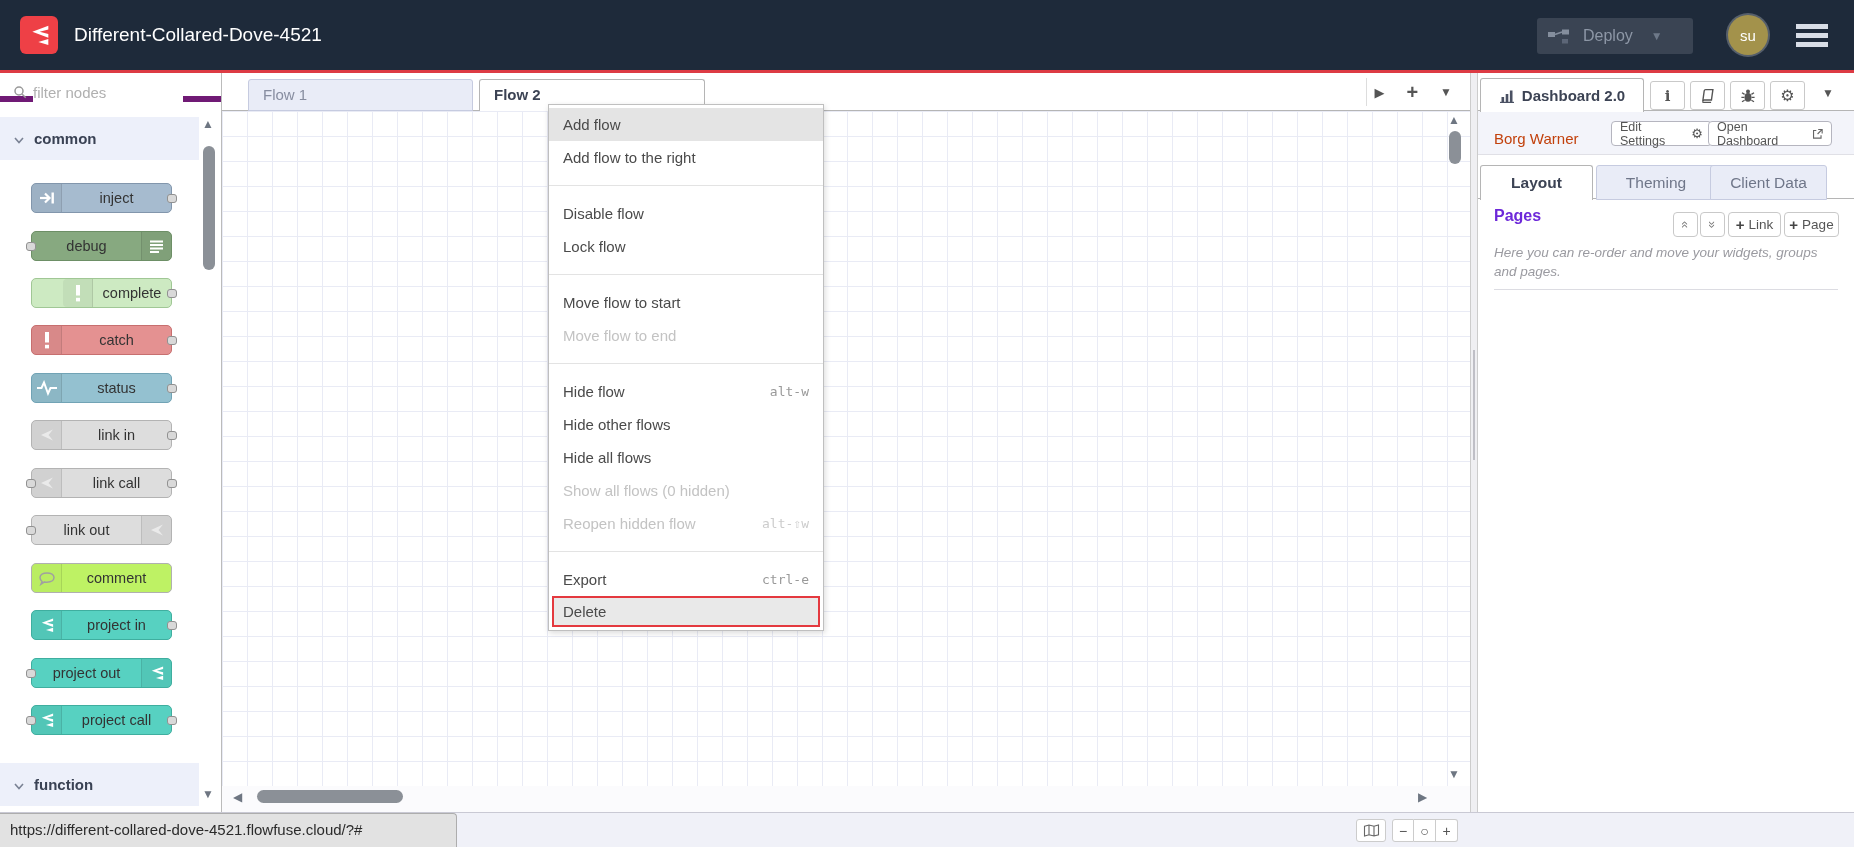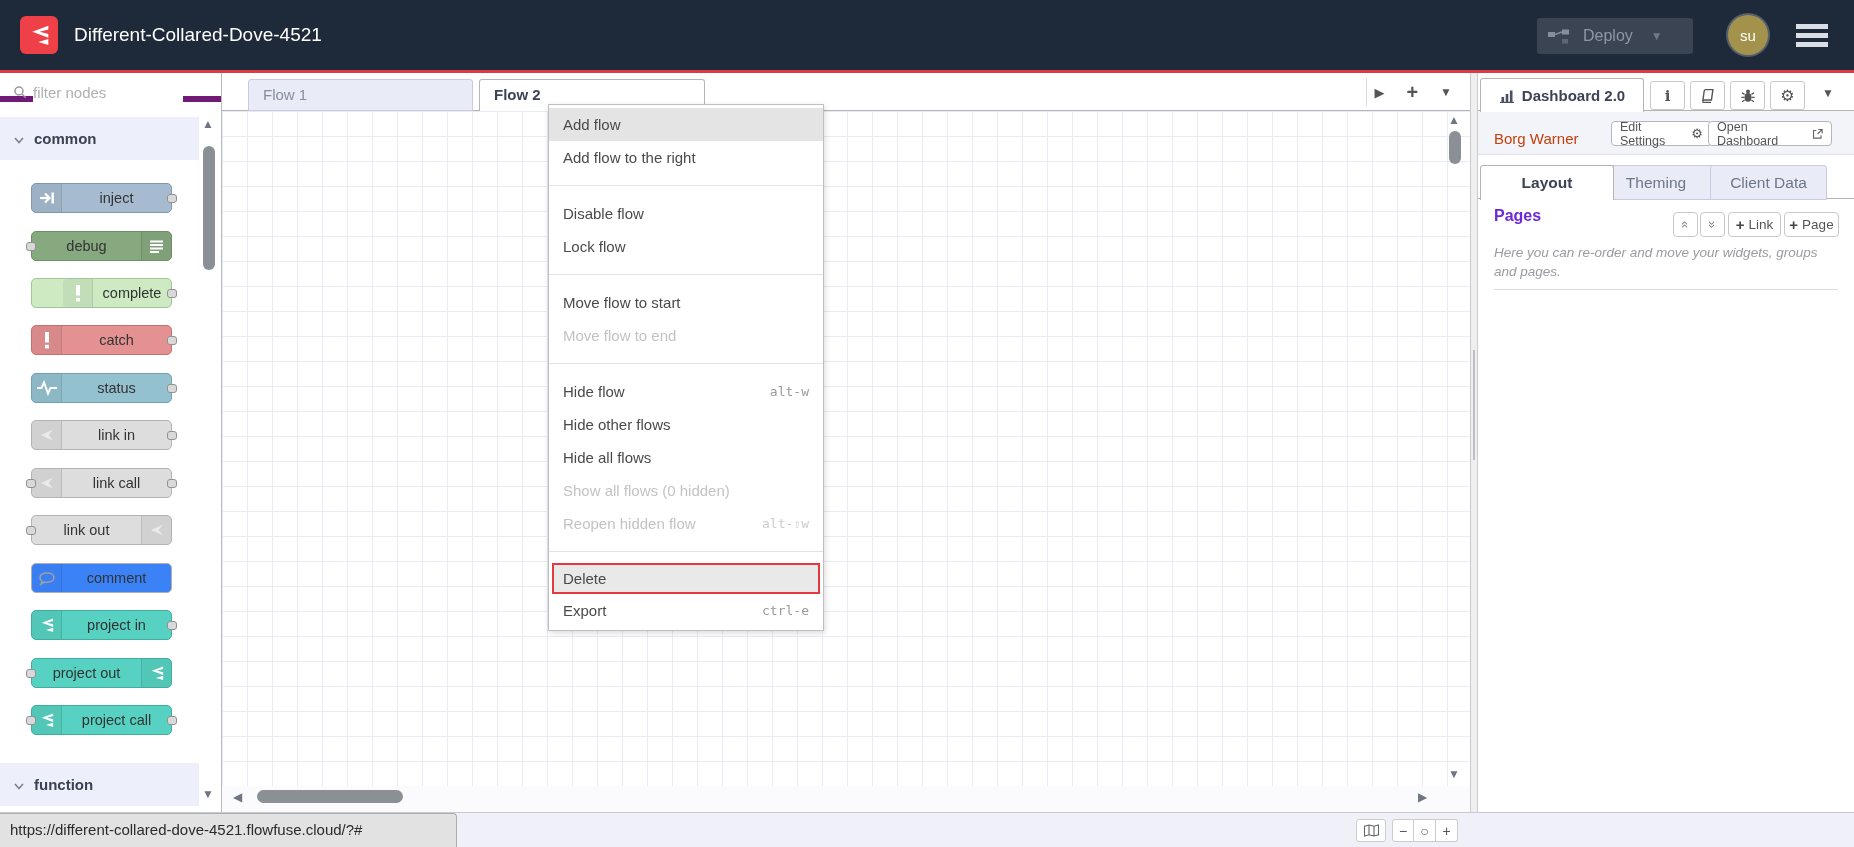--- a/index.html
+++ b/index.html
@@ -227,21 +227,21 @@
       </div>
       <div class="pnode" style="top: 442px; background: rgb(221, 221, 221); border-color: rgb(179, 179, 179);">
         <span class="nlabel">link out</span>
         <span class="nicon right faded">
           <svg width="16" height="14" viewBox="0 0 16 14">
             <path d="M2 7 L14 1.5 L9.5 7 L14 12.5 Z" fill="#fff"></path>
           </svg>
         </span>
         <span class="port pl"></span>
       </div>
-      <div class="pnode" style="top: 490px; background: #3b82f6; border-color: rgb(176, 176, 176);">
+      <div class="pnode" style="top: 490px; background: #bef264; border-color: rgb(176, 176, 176);">
         <span class="nicon left" style="background: rgba(0, 0, 0, 0.02);">
           <svg width="18" height="15" viewBox="0 0 18 15">
             <path d="M2 6.6 C2 3.8 5 2 9 2 s7 1.8 7 4.6 -3 4.6 -7 4.6 c-0.9 0 -1.7 -0.1 -2.5 -0.3 L3 13.2 l1.1 -2.7 C2.8 9.6 2 8.2 2 6.6 Z" fill="none" stroke="#a0a0a0" stroke-width="1.5"></path>
           </svg>
         </span>
         <span class="nlabel">comment</span>
       </div>
       <div class="pnode" style="top: 537px; background: rgb(87, 209, 193); border-color: rgb(63, 174, 159);">
         <span class="nicon left">
           <svg width="17" height="16" viewBox="0 0 18 16">
@@ -346,26 +346,26 @@
       <span class="mi-label">Hide all flows</span>
     </div>
     <div class="menu-item disabled">
       <span class="mi-label">Show all flows (0 hidden)</span>
     </div>
     <div class="menu-item disabled">
       <span class="mi-label">Reopen hidden flow</span>
       <span class="mi-short">alt-⇧w</span>
     </div>
     <div class="menu-sep"></div>
+    <div class="menu-item">
+      <span class="mi-label">Export</span>
+      <span class="mi-short">ctrl-e</span>
+    </div>
     <div class="menu-item selected">
       <span class="mi-label">Delete</span>
-    </div>
-    <div class="menu-item">
-      <span class="mi-label">Export</span>
-      <span class="mi-short">ctrl-e</span>
     </div>
   </div>
 
 <div class="splitter">
     <div class="grip"></div>
   </div>
 
 <div class="sidebar">
   <div class="sb-tabrow">
     <div class="sb-tab">
@@ -408,21 +408,21 @@
     <div class="sb-smallbtn" style="left:230px; width:124px;">
       <span>Open Dashboard</span>
       <svg width="12" height="12" viewBox="0 0 13 13">
           <path d="M5 2.5 H1.8 V11.3 H10.5 V8" fill="none" stroke="#666" stroke-width="1.3"></path>
           <path d="M7.2 1.2 H11.8 V5.8 M11.8 1.2 L6.5 6.5" stroke="#666" stroke-width="1.3" fill="none"></path>
         </svg>
     </div>
   </div>
 
   <div class="sb-tabs2">
-    <div class="sb2-tab active" style="left:2px; width:134px;">
+    <div class="sb2-tab active" style="left:2px; width:113px;">
         <span>Layout</span>
       </div>
     <div class="sb2-tab inactive" style="left:118px; width:120px;">
         <span>Theming</span>
       </div>
     <div class="sb2-tab inactive" style="left:232px; width:117px;">
         <span>Client Data</span>
       </div>
   </div>
 

